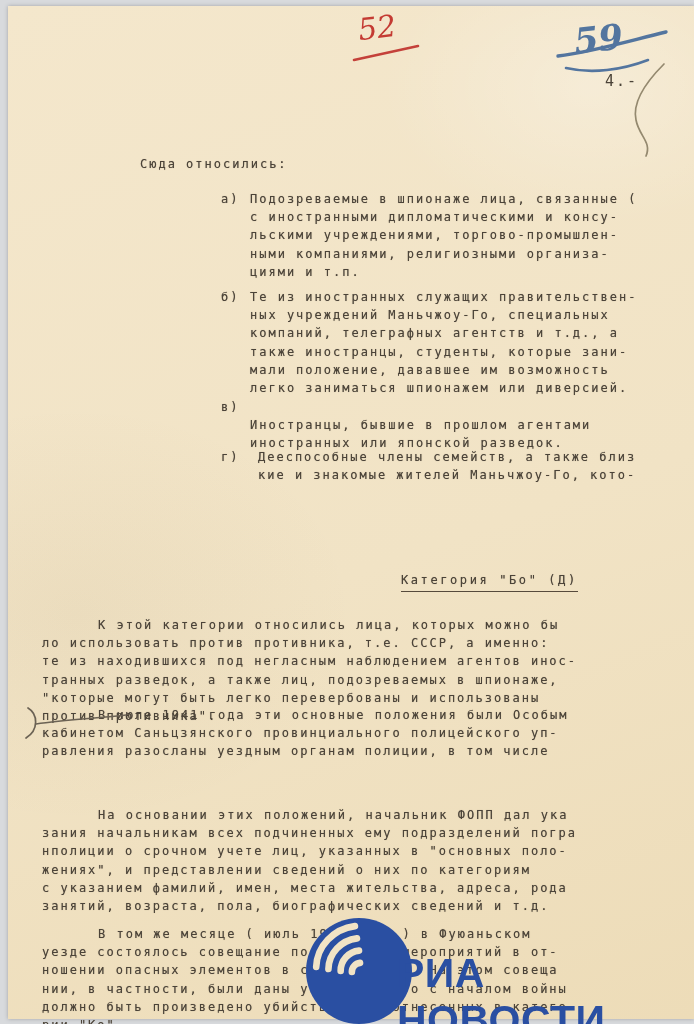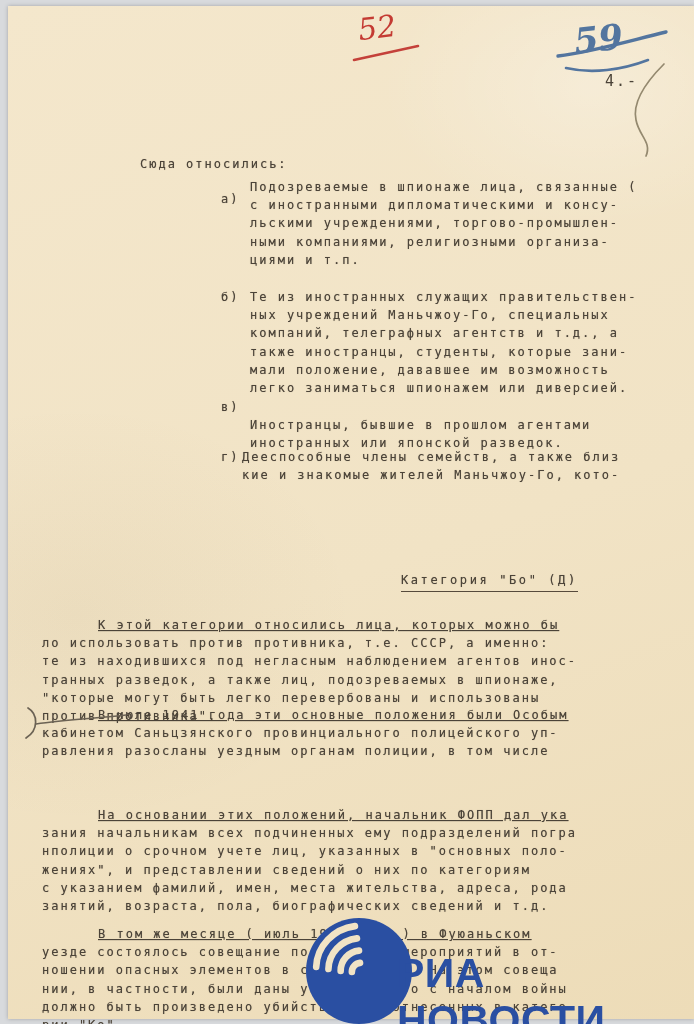--- a/index.html
+++ b/index.html
@@ -7,21 +7,21 @@
           font-family:"DejaVu Sans Mono",monospace;}
   #paper{position:absolute;left:8px;top:6px;width:686px;height:1013px;
          background:
            radial-gradient(ellipse 300px 200px at 85% 8%, rgba(255,255,255,.25), rgba(255,255,255,0) 70%),
            radial-gradient(ellipse 400px 300px at 10% 60%, rgba(120,90,40,.05), rgba(120,90,40,0) 70%),
            linear-gradient(160deg,#f4e7cc 0%,#f1e3c5 55%,#eddcb8 100%);
          box-shadow:0 0 4px rgba(0,0,0,.25);}
   .typed{position:absolute;font-family:"DejaVu Sans Mono",monospace;font-size:12px;
          letter-spacing:2px;line-height:18.2px;color:#4b4338;white-space:pre;
          text-shadow:0 .3px .7px rgba(75,67,56,.55);z-index:1;}
-  .para > .tline:first-child{margin-left:56px;text-decoration:underline;}
+  .para > .tline:first-child{margin-left:56px;}
   .heading-text{display:inline-block;border-bottom:1.6px solid #564a3c;padding-bottom:2px;
          letter-spacing:2.6px;}
   .hand-red{position:absolute;left:358px;top:10px;font-family:"DejaVu Serif",serif;
          font-style:italic;font-size:30px;color:#c43b33;transform:rotate(-7deg);z-index:2;}
   .hand-blue{position:absolute;left:574px;top:18px;font-family:"DejaVu Serif",serif;
          font-style:italic;font-weight:bold;font-size:35px;color:#53759f;transform:rotate(-6deg);z-index:2;}
   .typed-num{position:absolute;left:605px;top:72px;font-size:15px;letter-spacing:2px;
          color:#4b4338;z-index:2;}
   .mark{position:absolute;z-index:2;}
   #watermark{position:absolute;left:0;top:0;width:562px;height:1024px;z-index:10;pointer-events:none;}
@@ -47,30 +47,30 @@
   </svg>
 
   <div class="typed-num">4.-</div>
   <svg class="mark" style="left:620px;top:58px" width="60" height="105">
     <path d="M 44 6 C 26 24, 12 44, 16 62 C 19 78, 32 84, 26 98" stroke="#94896f" stroke-width="1.7" fill="none" stroke-linecap="round"></path>
   </svg>
 
   <div class="typed" style="left:140px;top:155px">Сюда относились:</div>
 
   <div class="typed" style="left:221px;top:190px">а)</div>
-  <div class="typed" style="left:250px;top:178px"><div class="tline">Подозреваемые в шпионаже лица, связанные (</div><div class="tline">с иностранными дипломатическими и консу-</div><div class="tline">льскими учреждениями, торгово-промышлен-</div><div class="tline">ными компаниями, религиозными организа-</div><div class="tline">циями и т.п.</div></div>
+  <div class="typed" style="left:250px;top:190px"><div class="tline">Подозреваемые в шпионаже лица, связанные (</div><div class="tline">с иностранными дипломатическими и консу-</div><div class="tline">льскими учреждениями, торгово-промышлен-</div><div class="tline">ными компаниями, религиозными организа-</div><div class="tline">циями и т.п.</div></div>
 
   <div class="typed" style="left:221px;top:288px">б)</div>
   <div class="typed" style="left:250px;top:288px"><div class="tline">Те из иностранных служащих правительствен-</div><div class="tline">ных учреждений Маньчжоу-Го, специальных</div><div class="tline">компаний, телеграфных агентств и т.д., а</div><div class="tline">также иностранцы, студенты, которые зани-</div><div class="tline">мали положение, дававшее им возможность</div><div class="tline">легко заниматься шпионажем или диверсией.</div></div>
 
   <div class="typed" style="left:221px;top:398px">в)</div>
   <div class="typed" style="left:250px;top:416px"><div class="tline">Иностранцы, бывшие в прошлом агентами</div><div class="tline">иностранных или японской разведок.</div></div>
 
   <div class="typed" style="left:221px;top:448px">г)</div>
-  <div class="typed" style="left:242px;top:448px"><div class="tline">Дееспособные члены семейств, а также близ</div><div class="tline">кие и знакомые жителей Маньчжоу-Го, кото-</div></div>
+  <div class="typed" style="left:258px;top:448px"><div class="tline">Дееспособные члены семейств, а также близ</div><div class="tline">кие и знакомые жителей Маньчжоу-Го, кото-</div></div>
 
   <div class="typed" style="left:364px;top:553px">
     <span class="heading-text">Категория "Бо" (Д)</span>
   </div>
 
   <div class="typed para" style="left:42px;top:616px"><div class="tline">К этой категории относились лица, которых можно бы</div><div class="tline">ло использовать против противника, т.е. СССР, а именно:</div><div class="tline">те из находившихся под негласным наблюдением агентов инос-</div><div class="tline">транных разведок, а также лиц, подозреваемых в шпионаже,</div><div class="tline">"которые могут быть легко перевербованы и использованы</div><div class="tline">против противника".</div></div>
 
   <svg class="mark" style="left:14px;top:700px" width="120" height="50">
     <path d="M 14 8 C 24 14, 25 30, 12 38" stroke="#6b6254" stroke-width="1.7" fill="none" stroke-linecap="round"></path>
     <path d="M 22 24 C 50 20, 85 18, 112 15" stroke="#6b6254" stroke-width="1.4" fill="none" stroke-linecap="round"></path>

